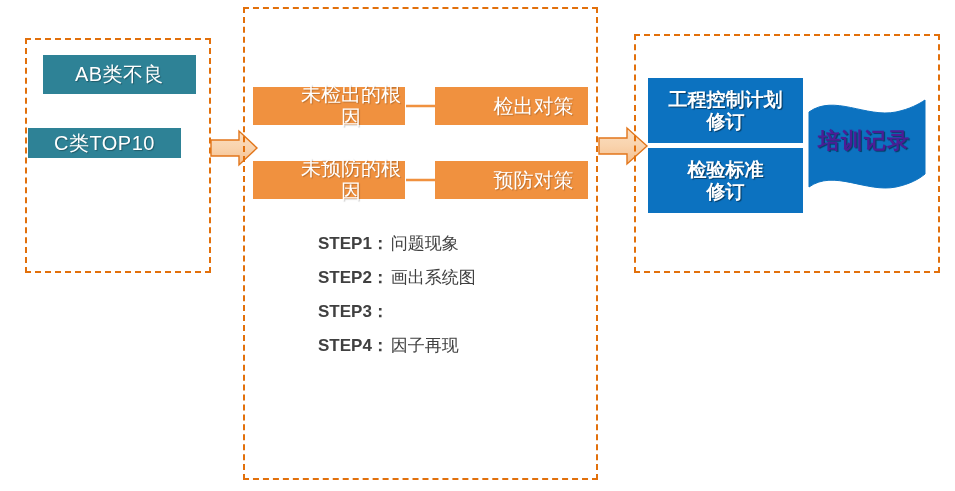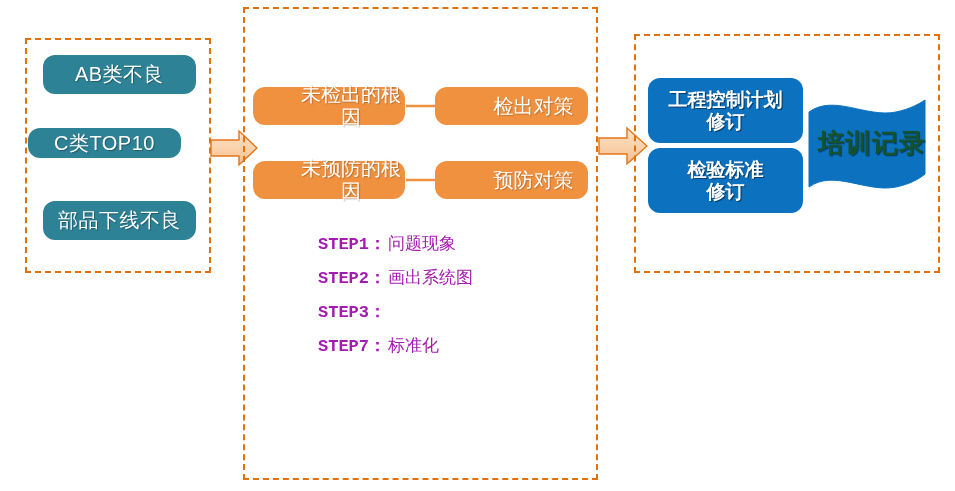--- a/index.html
+++ b/index.html
@@ -30,21 +30,20 @@
   .box {
     position: absolute;
     box-sizing: border-box;
     display: flex;
     align-items: center;
     justify-content: center;
     text-align: center;
     color: #ffffff;
     line-height: 1.15;
     white-space: pre-line;
-    border-radius: 12px;
   }
   .box-teal {
     background: #2E8296;
     font-size: 20px;
     letter-spacing: 0.5px;
     text-shadow: 1px 1px 1px rgba(0,0,0,0.30);
   }
   .box-orange {
     background: #F0913F;
     font-size: 20px;
@@ -69,33 +68,33 @@
   .block-arrow {
     position: absolute;
   }
 
   
   .banner-wrap {
     position: absolute;
   }
   .banner-label {
     position: absolute;
-    color: #14532d;
-    font-size: 26px;
+    color: #4c1d95;
+    font-size: 22px;
     font-weight: bold;
     text-shadow: 1.2px 1.2px 0.8px rgba(0,0,0,0.45);
     white-space: nowrap;
     letter-spacing: 1px;
   }
 
   
   .step-list {
     position: absolute;
-    font-family: Liberation Mono, monospace;
-    color: #a21caf;
+    font-family: Liberation Sans, sans-serif;
+    color: #404040;
   }
   .step-line {
     height: 34px;
     display: flex;
     align-items: center;
     font-size: 17px;
     white-space: nowrap;
   }
   .step-key {
     font-weight: bold;
@@ -109,21 +108,20 @@
 <body>
 
 <div id="canvas">
 
   <div class="group-frame" style="left:25px; top:38px; width:186px; height:235px;"></div>
 
   <div class="box box-teal" style="left:43px; top:55px; width:153px; height:39px;">AB类不良</div>
 
   <div class="box box-teal" style="left:28px; top:128px; width:153px; height:30px;">C类TOP10</div>
 
-  <div class="box box-teal" style="left:43px; top:201px; width:153px; height:39px;">部品下线不良</div>
 
   <div class="block-arrow" style="left:209px; top:128px; width:50px; height:40px;">
     <svg width="50" height="40" viewBox="0 0 50 40" xmlns="http://www.w3.org/2000/svg">
       <defs>
         <linearGradient id="ga1" x1="0" y1="0" x2="0" y2="1">
           <stop offset="0%" stop-color="#FBDFC2"></stop>
           <stop offset="50%" stop-color="#F9D3AD"></stop>
           <stop offset="100%" stop-color="#F5BE8C"></stop>
         </linearGradient>
       </defs>
@@ -161,22 +159,22 @@
       <span class="step-val">问题现象</span>
     </div>
     <div class="step-line">
       <span class="step-key">STEP2：</span>
       <span class="step-val">画出系统图</span>
     </div>
     <div class="step-line">
       <span class="step-key">STEP3：</span>
     </div>
     <div class="step-line">
-      <span class="step-key">STEP7：</span>
-      <span class="step-val">标准化</span>
+      <span class="step-key">STEP4：</span>
+      <span class="step-val">因子再现</span>
     </div>
   </div>
 
   <div class="block-arrow" style="left:597px; top:125px; width:52px; height:42px;">
     <svg width="52" height="42" viewBox="0 0 52 42" xmlns="http://www.w3.org/2000/svg">
       <defs>
         <linearGradient id="ga2" x1="0" y1="0" x2="0" y2="1">
           <stop offset="0%" stop-color="#FBDFC2"></stop>
           <stop offset="50%" stop-color="#F9D3AD"></stop>
           <stop offset="100%" stop-color="#F5BE8C"></stop>

